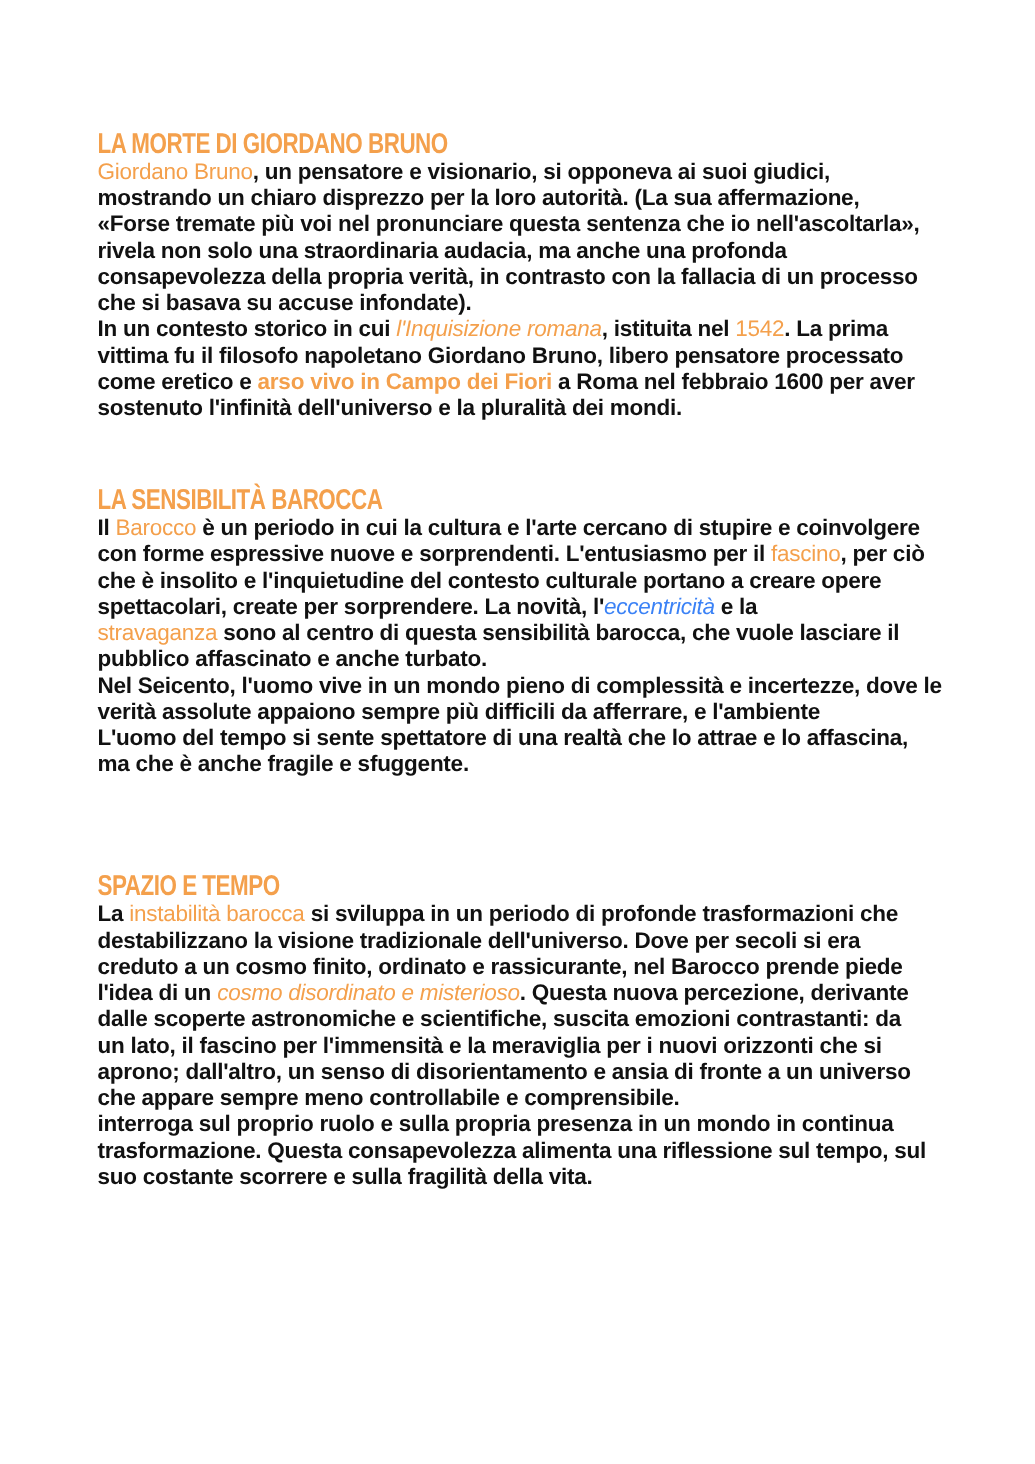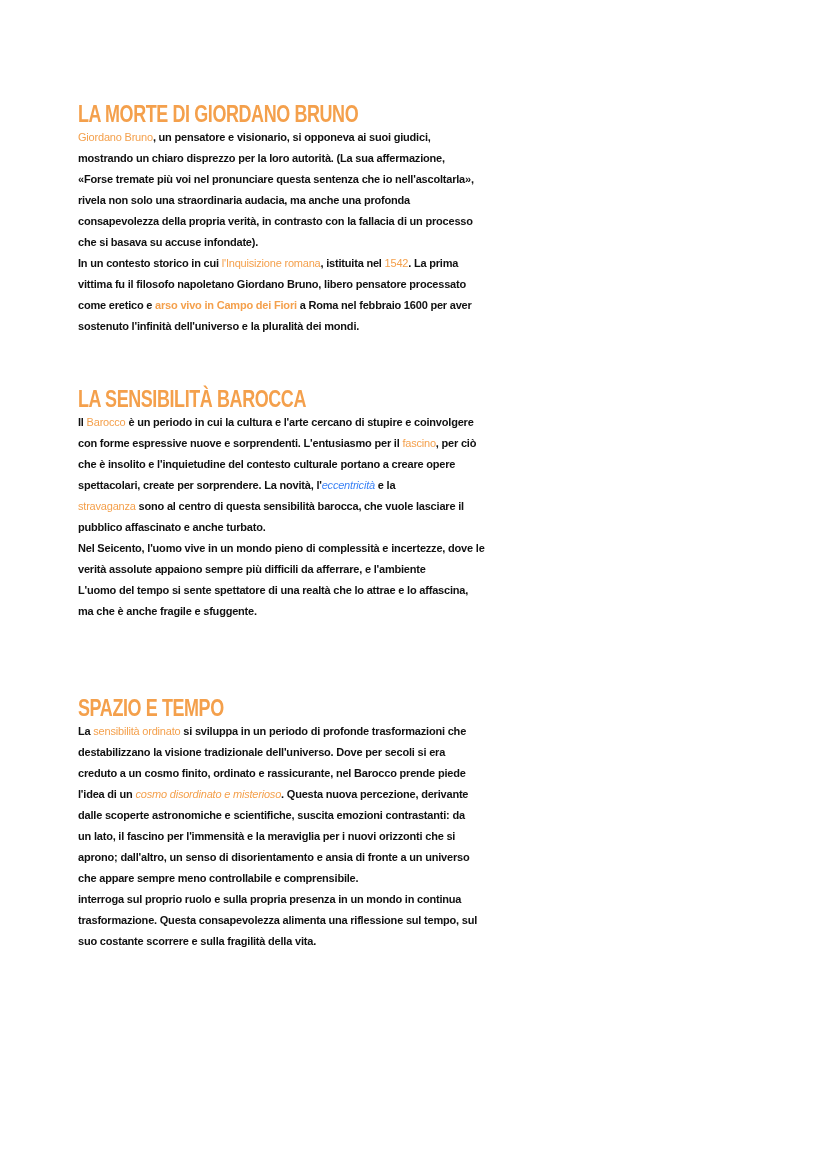--- a/index.html
+++ b/index.html
@@ -34,21 +34,21 @@
       transform: scaleX(0.78);
       transform-origin: left center;
       white-space: nowrap;
       height: 26px;
       line-height: 26px;
       margin: 0;
     }
     .body-text {
       font-family: "Liberation Sans", sans-serif;
       font-weight: bold;
-      font-size: 11px;
+      font-size: 18px;
       line-height: 21px;
       color: #111111;
       margin: 0;
       letter-spacing: -0.2px;
     }
     .line {
       display: block;
       white-space: nowrap;
     }
     .hl {
@@ -62,21 +62,21 @@
 <div class="page">
   <div class="section" style="top:101px;">
     <h2 class="heading">La morte di Giordano Bruno</h2>
     <div class="body-text">
         <span class="line"><span class="hl" style="color: rgb(244, 160, 76);">Giordano Bruno</span><span>, un pensatore e visionario, si opponeva ai suoi giudici,</span></span>
         <span class="line"><span>mostrando un chiaro disprezzo per la loro autorità. (La sua affermazione,</span></span>
         <span class="line"><span>«Forse tremate più voi nel pronunciare questa sentenza che io nell'ascoltarla»,</span></span>
         <span class="line"><span>rivela non solo una straordinaria audacia, ma anche una profonda</span></span>
         <span class="line"><span>consapevolezza della propria verità, in contrasto con la fallacia di un processo</span></span>
         <span class="line"><span>che si basava su accuse infondate).</span></span>
-        <span class="line"><span>In un contesto storico in cui </span><span class="hl" style="color: rgb(244, 160, 76);">l'Inquisizione romana</span><span>, istituita nel </span><span class="hl" style="color: rgb(244, 160, 76);">1542</span><span>. La prima</span></span>
+        <span class="line"><span>In un contesto storico in cui </span><span class="hl" style="color: rgb(244, 160, 76); font-style: italic;">l'Inquisizione romana</span><span>, istituita nel </span><span class="hl" style="color: rgb(244, 160, 76);">1542</span><span>. La prima</span></span>
         <span class="line"><span>vittima fu il filosofo napoletano Giordano Bruno, libero pensatore processato</span></span>
         <span class="line"><span>come eretico e </span><span class="hl" style="color: rgb(244, 160, 76); font-weight: bold;">arso vivo in Campo dei Fiori</span><span> a Roma nel febbraio 1600 per aver</span></span>
         <span class="line"><span>sostenuto l'infinità dell'universo e la pluralità dei mondi.</span></span>
       </div>
   </div>
   <div class="section" style="top:386px;">
     <h2 class="heading">La sensibilità barocca</h2>
     <div class="body-text">
         <span class="line"><span>Il </span><span class="hl" style="color: rgb(244, 160, 76);">Barocco</span><span> è un periodo in cui la cultura e l'arte cercano di stupire e coinvolgere</span></span>
         <span class="line"><span>con forme espressive nuove e sorprendenti. L'entusiasmo per il </span><span class="hl" style="color: rgb(244, 160, 76);">fascino</span><span>, per ciò</span></span>
@@ -86,21 +86,21 @@
         <span class="line"><span>pubblico affascinato e anche turbato.</span></span>
         <span class="line"><span>Nel Seicento, l'uomo vive in un mondo pieno di complessità e incertezze, dove le</span></span>
         <span class="line"><span>verità assolute appaiono sempre più difficili da afferrare, e l'ambiente</span></span>
         <span class="line"><span>L'uomo del tempo si sente spettatore di una realtà che lo attrae e lo affascina,</span></span>
         <span class="line"><span>ma che è anche fragile e sfuggente.</span></span>
       </div>
   </div>
   <div class="section" style="top:695px;">
     <h2 class="heading">Spazio e tempo</h2>
     <div class="body-text">
-        <span class="line"><span>La </span><span class="hl" style="color: rgb(244, 160, 76);">sensibilità ordinato</span><span> si sviluppa in un periodo di profonde trasformazioni che</span></span>
+        <span class="line"><span>La </span><span class="hl" style="color: rgb(244, 160, 76);">instabilità barocca</span><span> si sviluppa in un periodo di profonde trasformazioni che</span></span>
         <span class="line"><span>destabilizzano la visione tradizionale dell'universo. Dove per secoli si era</span></span>
         <span class="line"><span>creduto a un cosmo finito, ordinato e rassicurante, nel Barocco prende piede</span></span>
         <span class="line"><span>l'idea di un </span><span class="hl" style="color: rgb(244, 160, 76); font-style: italic;">cosmo disordinato e misterioso</span><span>. Questa nuova percezione, derivante</span></span>
         <span class="line"><span>dalle scoperte astronomiche e scientifiche, suscita emozioni contrastanti: da</span></span>
         <span class="line"><span>un lato, il fascino per l'immensità e la meraviglia per i nuovi orizzonti che si</span></span>
         <span class="line"><span>aprono; dall'altro, un senso di disorientamento e ansia di fronte a un universo</span></span>
         <span class="line"><span>che appare sempre meno controllabile e comprensibile.</span></span>
         <span class="line"><span>interroga sul proprio ruolo e sulla propria presenza in un mondo in continua</span></span>
         <span class="line"><span>trasformazione. Questa consapevolezza alimenta una riflessione sul tempo, sul</span></span>
         <span class="line"><span>suo costante scorrere e sulla fragilità della vita.</span></span>

